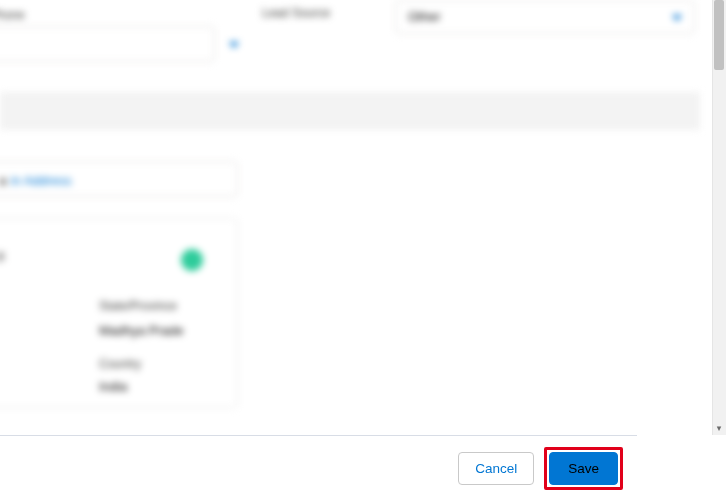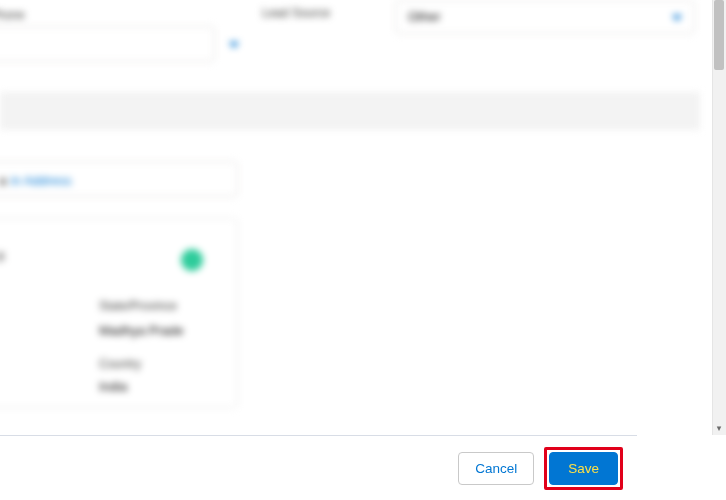--- a/index.html
+++ b/index.html
@@ -16,21 +16,21 @@
   .field-label { position: absolute; color: #3e3e3c; font-size: 12px; }
   .picklist-icon { position: absolute; width: 0; height: 0; border-left: 5px solid transparent; border-right: 5px solid transparent; border-top: 6px solid #0176d3; }
   .section-band { position: absolute; left: 0; width: 700px; height: 38px; background: #f3f3f3; }
   .link-text { color: #0176d3; font-size: 13px; }
   .value-text { color: #080707; font-size: 13px; }
   .teal-dot { position: absolute; width: 22px; height: 22px; border-radius: 50%; background: #2ecc9b; }
 
   
   .footer { position: absolute; left: 0; bottom: 0; width: 637px; height: 65px; background: #fff; border-top: 1px solid #d8dde6; display: flex; align-items: center; justify-content: flex-end; padding-right: 14px; gap: 10px; }
   .btn { border: 1px solid #c9c9c9; background: #fff; color: #0176d3; font-size: 13.5px; padding: 8px 16px; border-radius: 4px; cursor: pointer; font-family: inherit; }
-  .btn-primary { background: #0176d3; border-color: #0176d3; color: #fde047; }
+  .btn-primary { background: #0176d3; border-color: #0176d3; color: #000000; }
   .highlight-ring { border: 3px solid #e1001a; padding: 2px; border-radius: 2px; display: inline-flex; }
   .highlight-ring .btn-primary { padding: 8px 18px; }
 </style>
 </head>
 <body>
 
 <div class="viewport">
 
   <div class="scroll-area">
     <div class="form-body">

